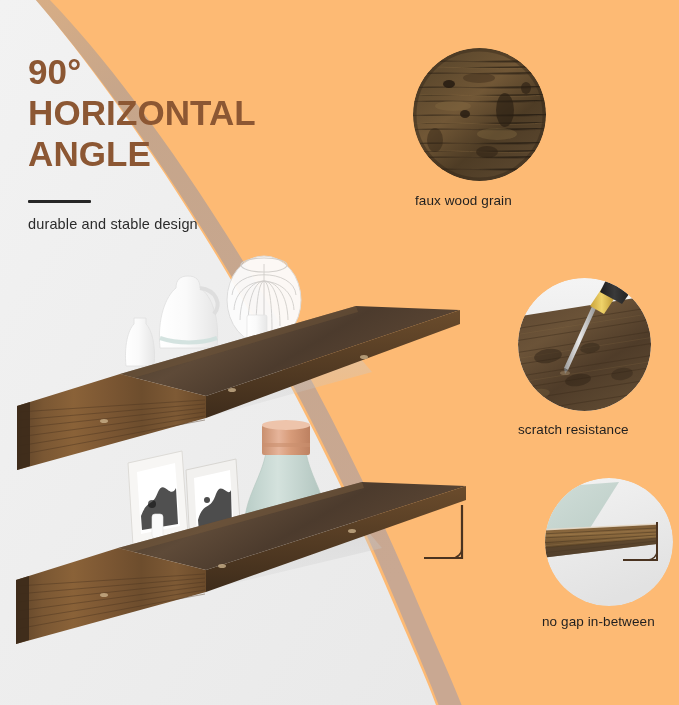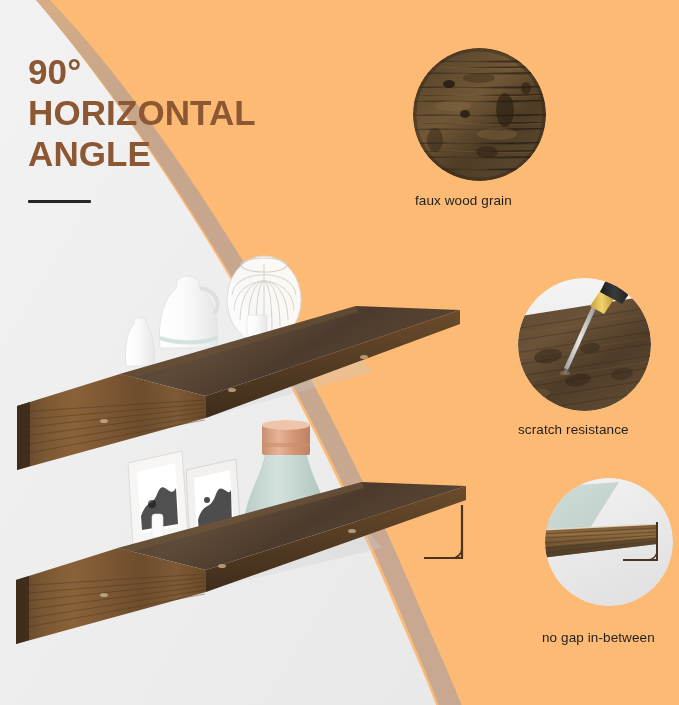--- a/index.html
+++ b/index.html
@@ -56,21 +56,21 @@
     letter-spacing:.1px;
   }
   #callout-1{left:413px;top:48px;}
   #callout-1 .disc{width:133px;height:133px;}
   #callout-1 .cap{margin-top:12px;margin-left:2px;}
   #callout-2{left:518px;top:278px;}
   #callout-2 .disc{width:133px;height:133px;}
   #callout-2 .cap{margin-top:11px;margin-left:0px;}
   #callout-3{left:545px;top:478px;}
   #callout-3 .disc{width:128px;height:128px;}
-  #callout-3 .cap{margin-top:24px;margin-left:-3px;}
+  #callout-3 .cap{margin-top:8px;margin-left:-3px;}
 </style>
 </head>
 <body>
 
 <div id="stage">
 
   <div id="bg-layer">
     <svg viewBox="0 0 679 705" xmlns="http://www.w3.org/2000/svg">
       <defs>
         <clipPath id="clip-panel">
@@ -94,20 +94,21 @@
       <path d="M34,-2 C120,96 272,308 396,602 C418,654 431,684 439,706
                L462,706 C452,680 437,648 414,594 C288,298 134,86 48,-2 Z" fill="url(#arcGrad)"></path>
     </svg>
   </div>
 
   <div class="headline-block">
     <h1 class="headline">90°
 HORIZONTAL
 ANGLE</h1>
     <div class="divider"></div>
+    <p class="subhead">durable and stable design</p>
   </div>
 
   <div class="shelf-scene">
     <svg viewBox="0 0 480 705" xmlns="http://www.w3.org/2000/svg">
       <defs>
 
         <linearGradient id="edgeGrad" x1="0" y1="0" x2="1" y2="0">
           <stop offset="0%" stop-color="#5d4228"></stop>
           <stop offset="14%" stop-color="#7a5733"></stop>
           <stop offset="30%" stop-color="#8a6238"></stop>

